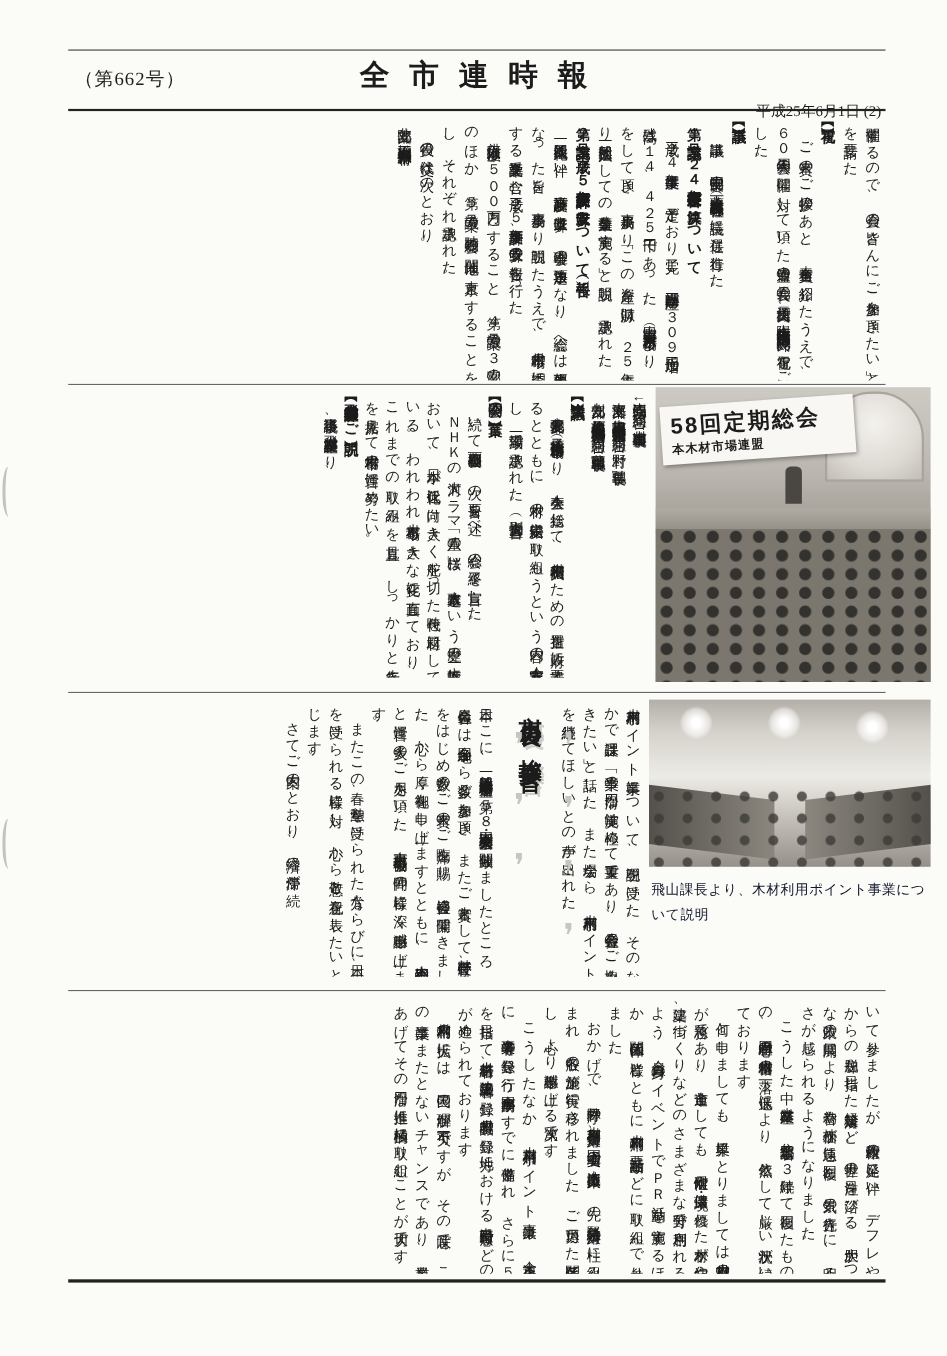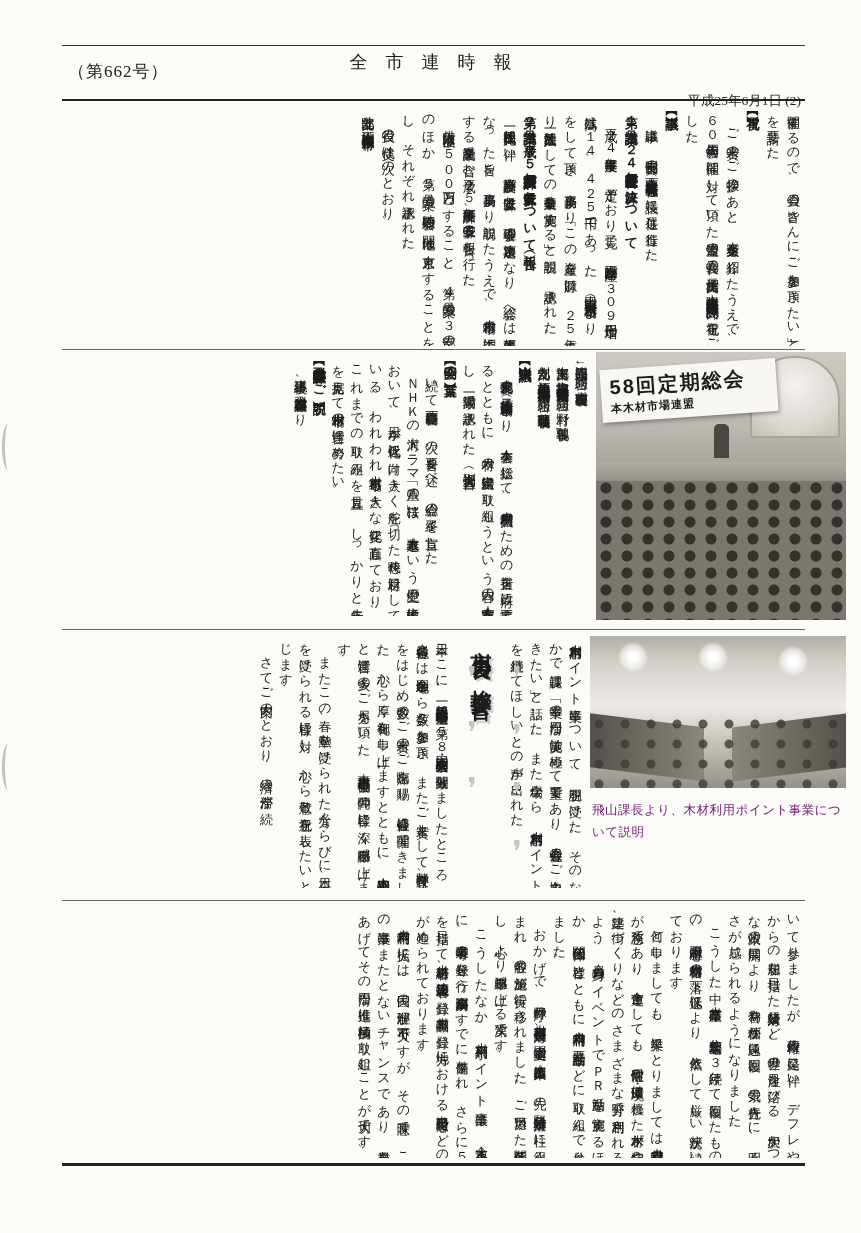--- a/index.html
+++ b/index.html
@@ -11,21 +11,21 @@
   .rule{position:absolute;left:62px;right:56px;background:#3a3a3a;}
   #rule-top{top:45px;height:1px;}
   #rule-hdr{top:99px;height:2px;background:#222;}
   #rule-b1{top:349px;height:1px;background:#666;}
   #rule-b2{top:629px;height:1px;background:#666;}
   #rule-b3{top:900px;height:1px;background:#666;}
   #rule-bottom{top:1163px;height:3px;background:#222;}
 
   .hdr-issue{position:absolute;left:68px;top:60px;font-size:17px;letter-spacing:1px;}
   .hdr-title{position:absolute;left:0;right:0;top:50px;text-align:center;
-    font-size:18px;font-weight:400;letter-spacing:18px;text-indent:18px;}
+    font-size:27px;font-weight:700;letter-spacing:18px;text-indent:18px;}
   .hdr-date{position:absolute;right:60px;top:62px;font-size:13.5px;margin-top:30px;}
 
   .vtext{
     writing-mode:vertical-rl;overflow:hidden;
     font-size:13px;letter-spacing:0.5px;text-align:justify;
   }
   #band1{position:absolute;top:106px;right:58px;width:736px;height:240px;line-height:1.56;}
   #band2-text{position:absolute;top:356px;right:271px;width:522px;height:260px;line-height:1.44;}
   #band3-text{position:absolute;top:634px;right:276px;width:517px;height:254px;line-height:1.5;}
   #band4{position:absolute;top:906px;right:58px;width:734px;height:252px;line-height:1.5;}
@@ -79,21 +79,21 @@
     background:radial-gradient(circle,#ffffff 18%,rgba(255,255,255,.5) 55%,rgba(255,255,255,0) 72%);}
   .photo2 .g1{left:28px;} .photo2 .g2{left:108px;} .photo2 .g3{left:188px;top:10px;}
   .photo2 .tableL{position:absolute;left:-6px;bottom:14px;width:47%;height:54px;
     background:linear-gradient(90deg,#514e49,#8b877f);transform:skewY(7deg);}
   .photo2 .tableR{position:absolute;right:-6px;bottom:14px;width:47%;height:54px;
     background:linear-gradient(270deg,#514e49,#8b877f);transform:skewY(-7deg);}
   .photo2 .heads{position:absolute;left:0;bottom:0;width:100%;height:46%;
     background-image:radial-gradient(circle at 9px 6px,#3c3a36 4px,rgba(0,0,0,0) 5px);
     background-size:26px 20px;opacity:.8;}
   .photo-caption{position:absolute;left:592px;top:800px;width:250px;
-    font-size:12.5px;line-height:1.75;color:#701a75;letter-spacing:0.5px;}
+    font-size:12.5px;line-height:1.75;color:#0f172a;letter-spacing:0.5px;font-family:Liberation Mono, monospace;}
 
   
   .curl{position:absolute;left:2px;width:9px;height:46px;border-radius:50%;
     border-left:3px solid #c2c2c2;filter:blur(.4px);}
   #curl1{top:424px;} #curl2{top:744px;}
 </style>
 </head>
 <body>
 
 <div class="rule" id="rule-top"></div>

